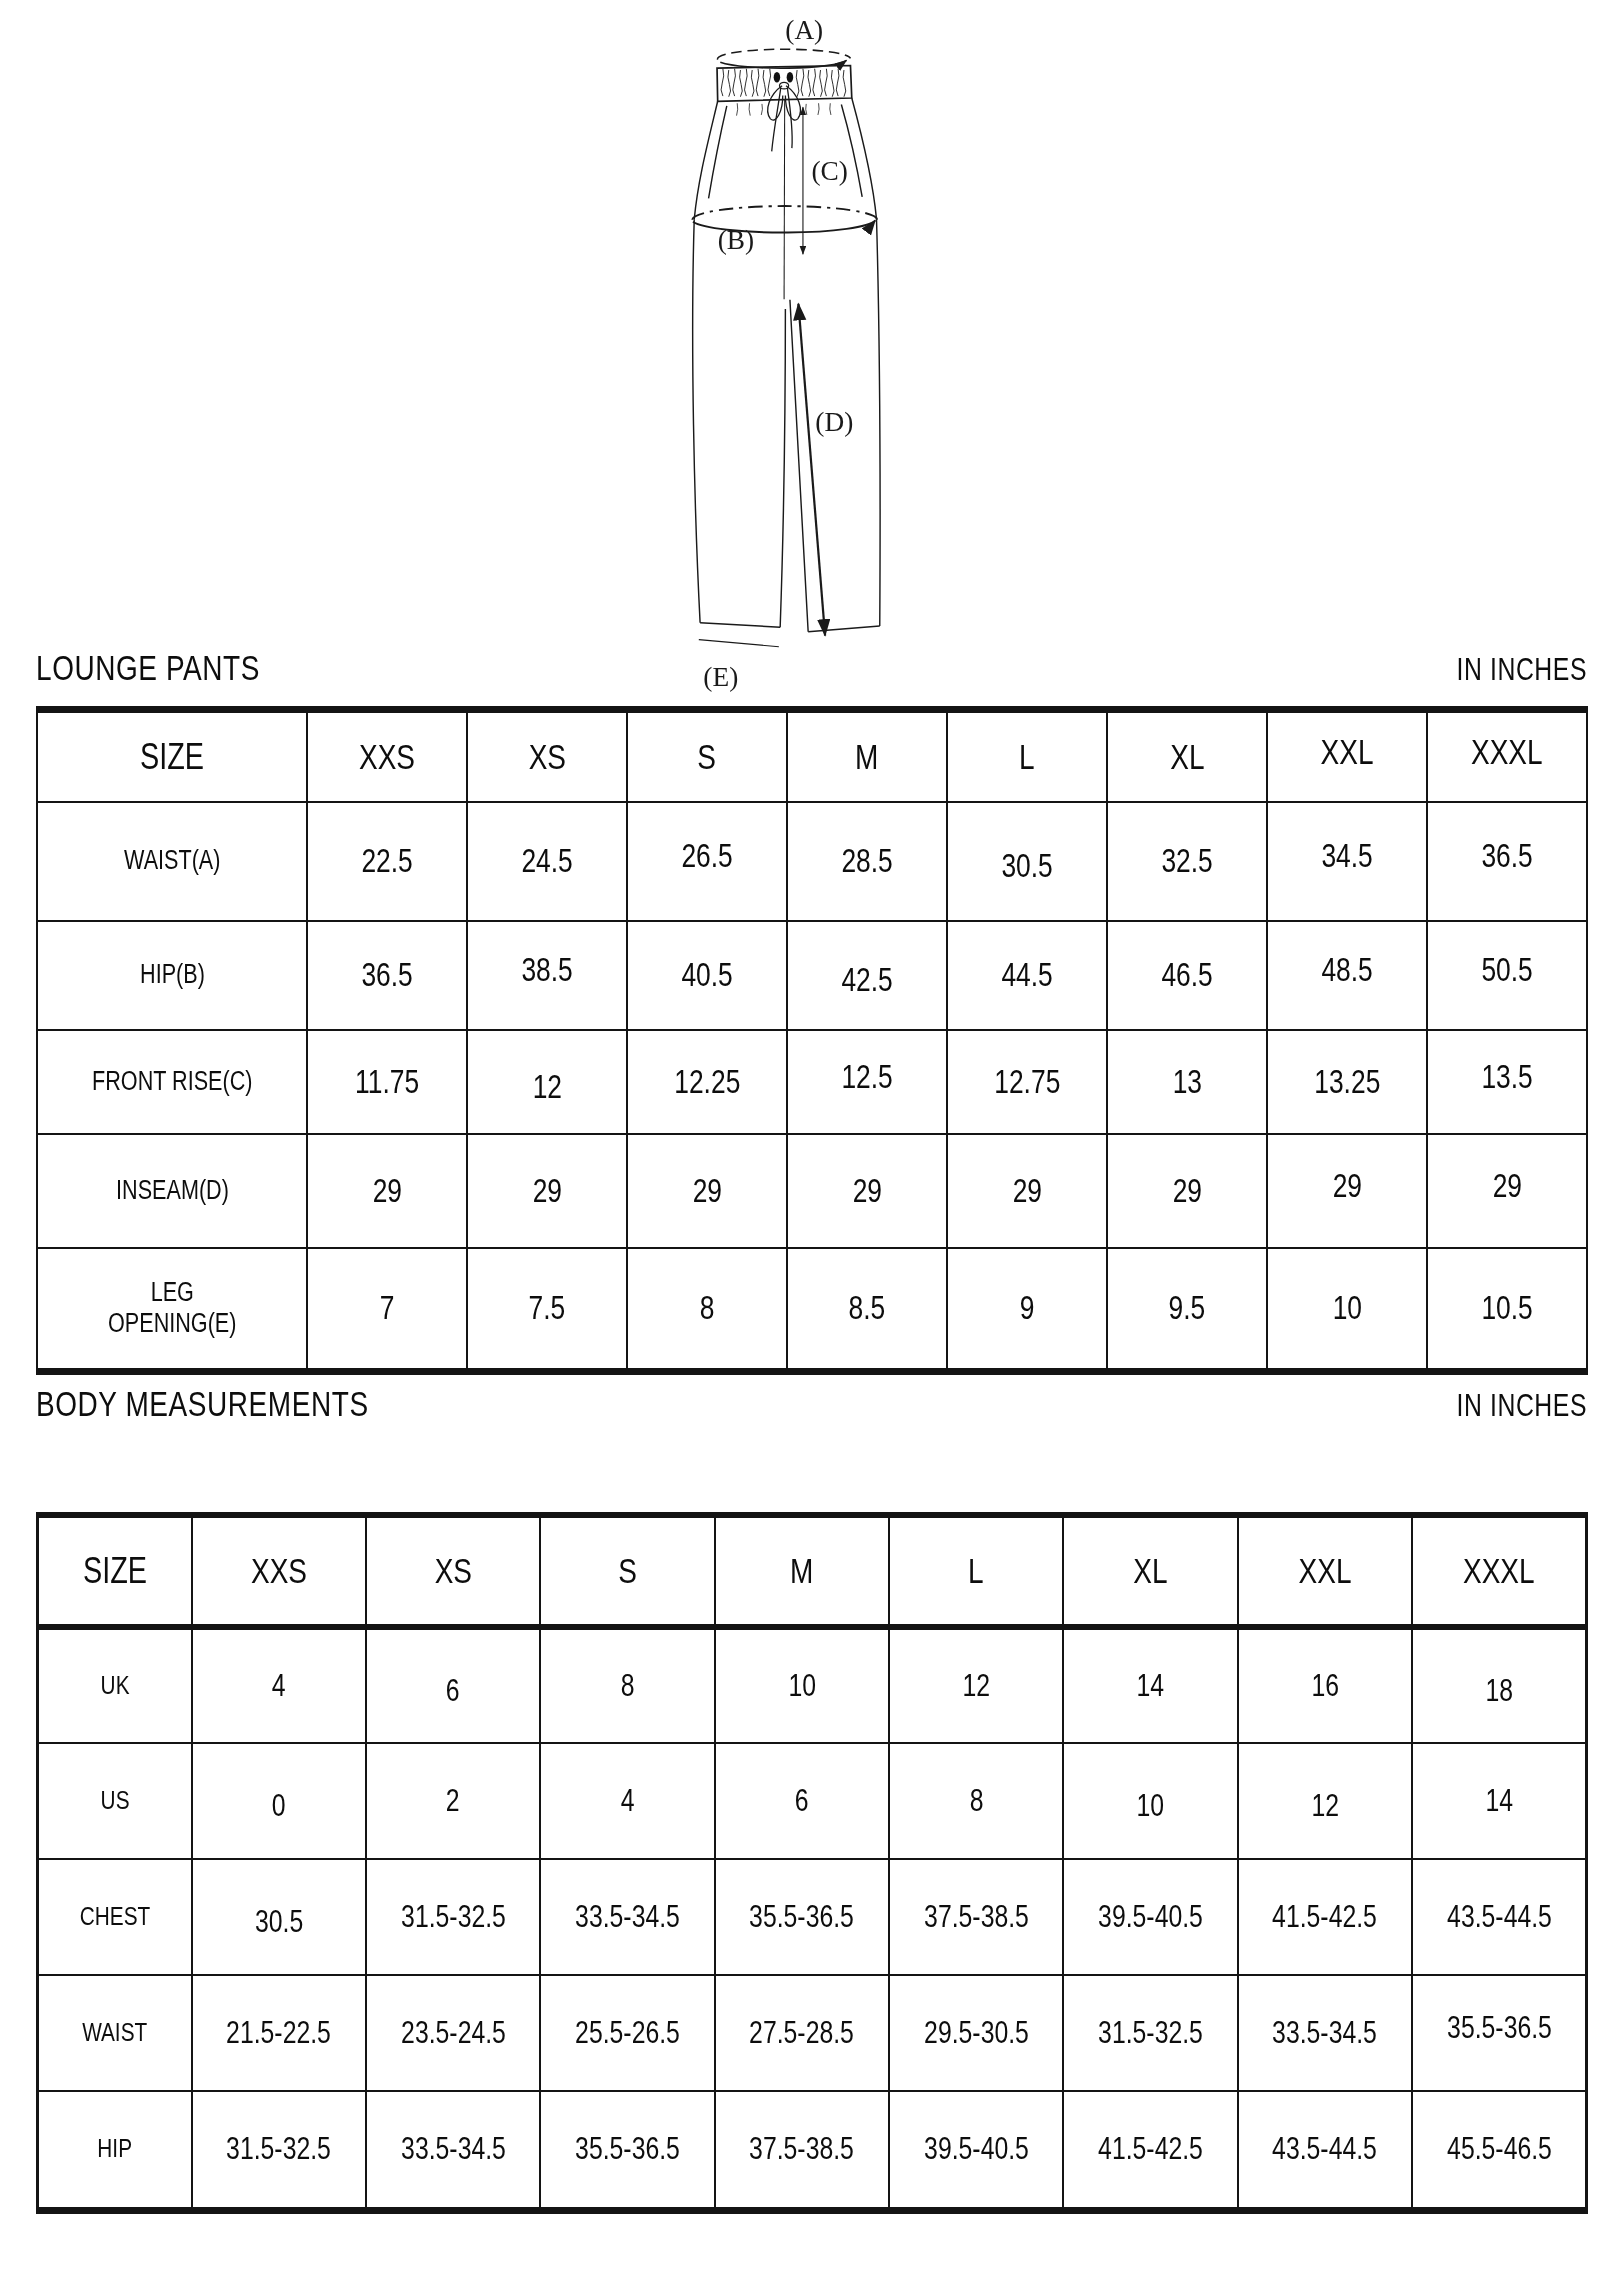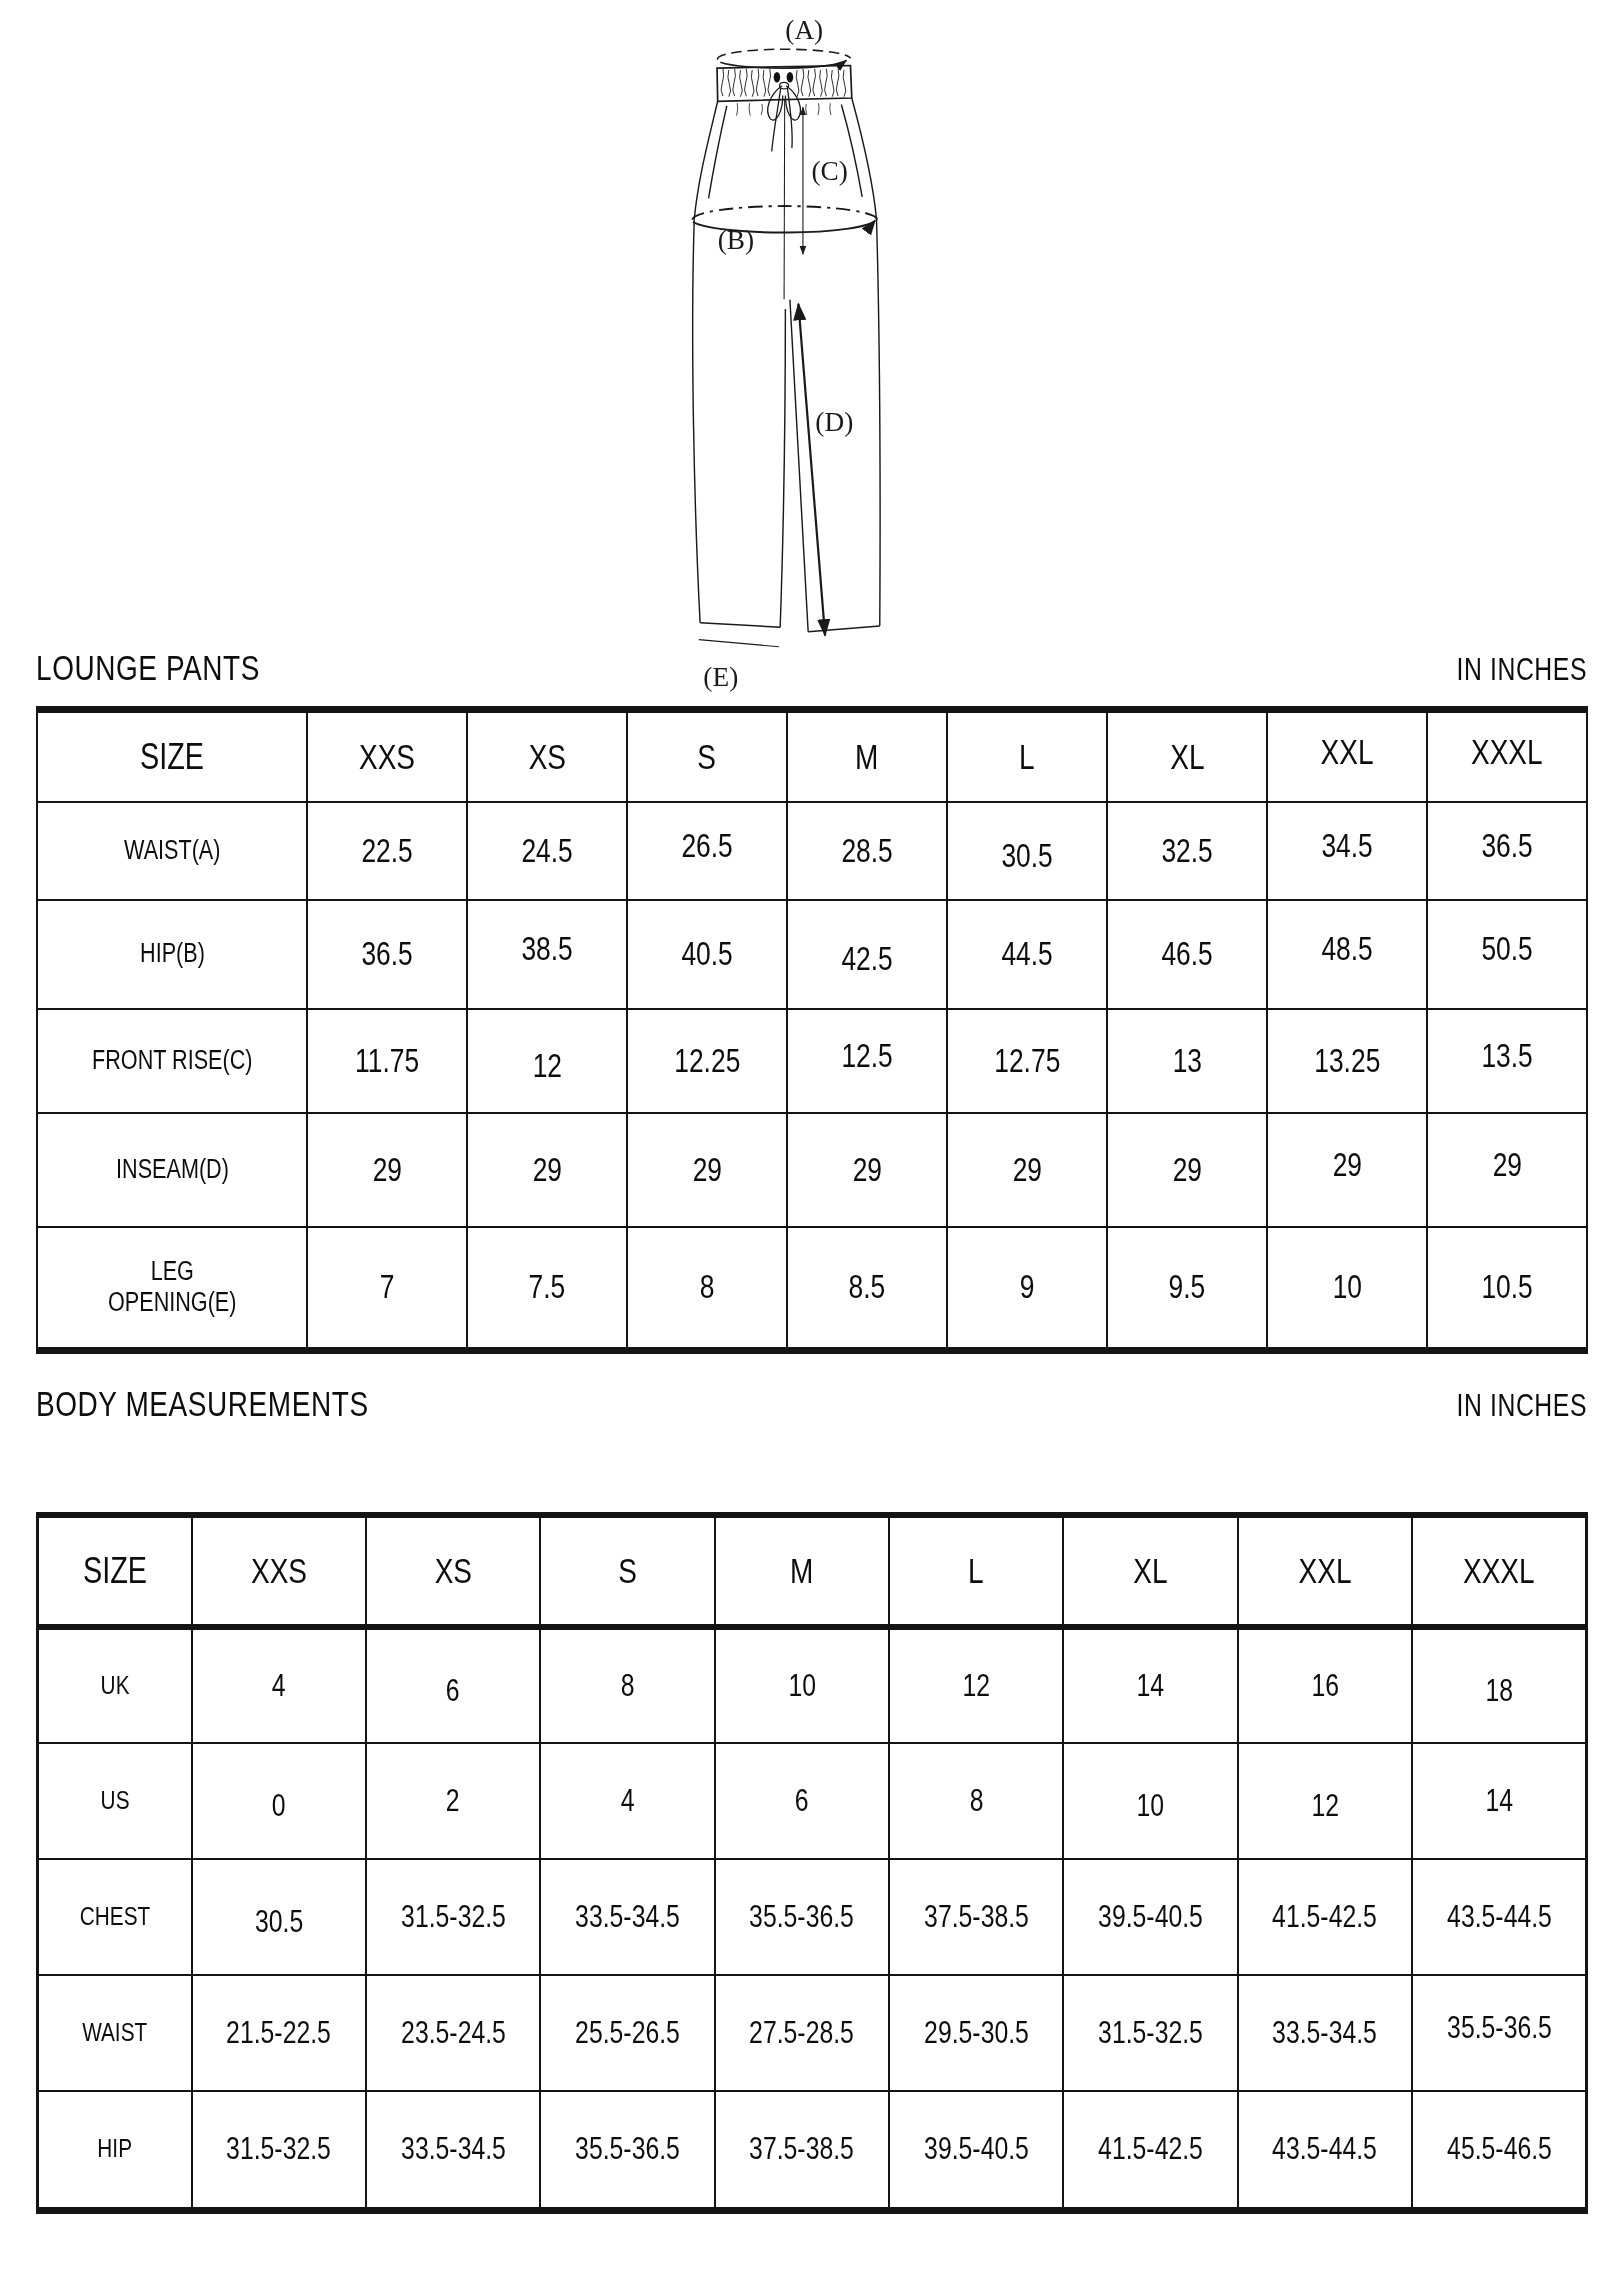--- a/index.html
+++ b/index.html
@@ -18,21 +18,21 @@
   .head1{top:648px;}
   .head2{top:1384px;}
   .ttl{font-size:35px;letter-spacing:0.7px;}
   .unit{font-size:31px;letter-spacing:0.7px;}
 
   
   .t{position:absolute;left:36px;width:1552px;border-collapse:collapse;table-layout:fixed;text-align:center;text-decoration:underline;}
   .t td{border:2px solid #141414;padding:0;vertical-align:middle;}
   .t1{top:706px;border:2.6px solid #141414;border-top-width:7.2px;border-bottom-width:7.2px;}
   .t1 tr:nth-child(1){height:92px;}
-  .t1 tr:nth-child(2){height:98px;}
+  .t1 tr:nth-child(2){height:119px;}
   .t1 tr:nth-child(3){height:109px;}
   .t1 tr:nth-child(4){height:104px;}
   .t1 tr:nth-child(5){height:114px;}
   .t1 tr:nth-child(6){height:124px;}
   .t1 col.c0{width:270px;}
   .t2{top:1512px;border:3.3px solid #141414;border-top-width:6.5px;border-bottom-width:7.8px;}
   .t2 td{border-width:2.6px;}
   .t2 tr.hr td{border-bottom-width:6.5px;}
   .t2 tr{height:116px;}
   .t2 tr:nth-child(1){height:112px;}

